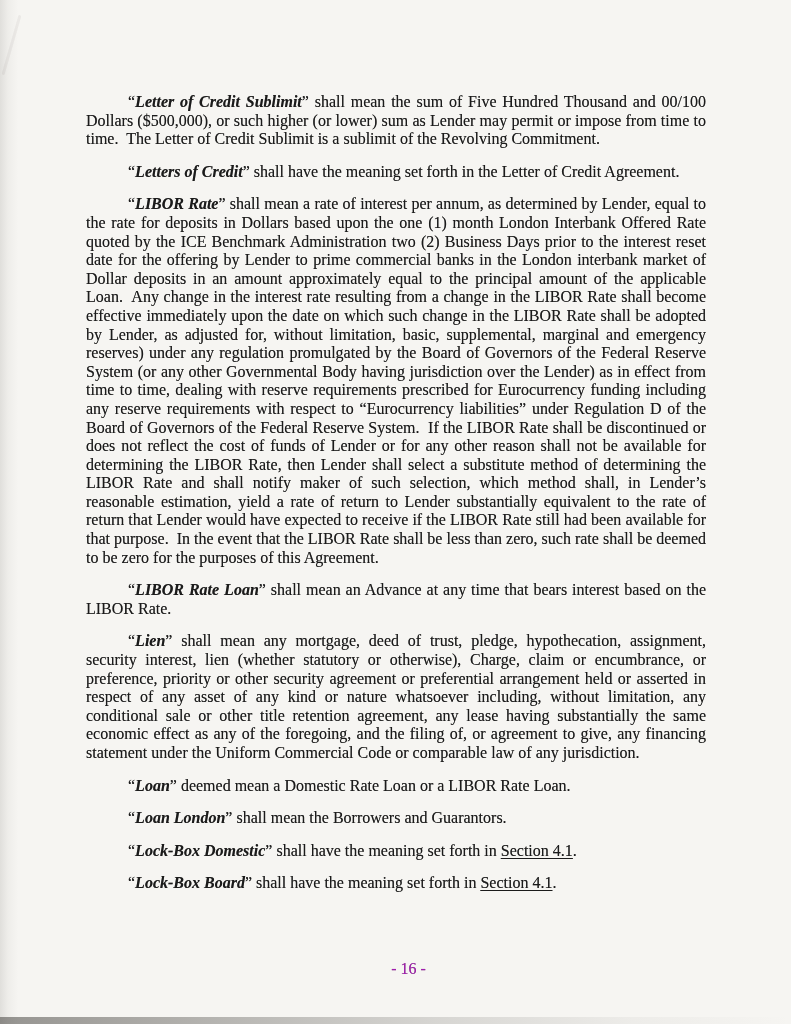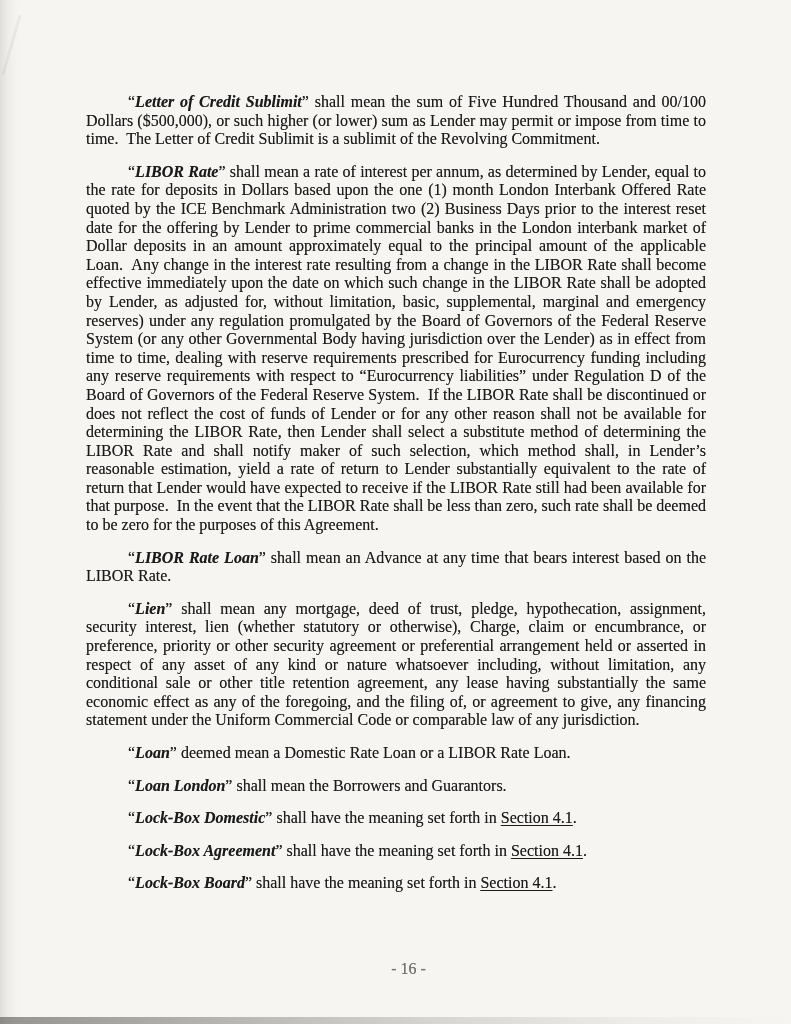--- a/index.html
+++ b/index.html
@@ -49,47 +49,47 @@
     margin: 0 0 14px 0;
     text-indent: 42px;
     white-space: pre-wrap;
   }
   .term { font-weight: bold; font-style: italic; }
   .secref { text-decoration: underline; text-underline-offset: 2px; }
   .footer {
     position: absolute;
     left: 0; right: 0; top: 960px;
     text-align: center;
-    color: #737373;
+    color: #a21caf;
     font-size: 16px;
     text-shadow: 0 0 0.4px rgba(25,25,25,0.5);
     margin-left: 26px;
   }
 </style>
 </head>
 <body>
 
 <div class="page">
   <div class="scan-streak"></div>
 
   <div class="content">
     <p class="para"><span class="q">“</span><span class="term">Letter of Credit Sublimit</span><span class="q">”</span><span> shall mean the sum of Five Hundred Thousand and 00/100 Dollars ($500,000), or such higher (or lower) sum as Lender may permit or impose from time to time.  The Letter of Credit Sublimit is a sublimit of the Revolving Commitment.</span></p>
 
+    <p class="para"><span class="q">“</span><span class="term">Letters of Credit</span><span class="q">”</span><span> shall have the meaning set forth in the Letter of Credit Agreement.</span></p>
 
     <p class="para"><span class="q">“</span><span class="term">LIBOR Rate</span><span class="q">”</span><span> shall mean a rate of interest per annum, as determined by Lender, equal to the rate for deposits in Dollars based upon the one (1) month London Interbank Offered Rate quoted by the ICE Benchmark Administration two (2) Business Days prior to the interest reset date for the offering by Lender to prime commercial banks in the London interbank market of Dollar deposits in an amount approximately equal to the principal amount of the applicable Loan.  Any change in the interest rate resulting from a change in the LIBOR Rate shall become effective immediately upon the date on which such change in the LIBOR Rate shall be adopted by Lender, as adjusted for, without limitation, basic, supplemental, marginal and emergency reserves) under any regulation promulgated by the Board of Governors of the Federal Reserve System (or any other Governmental Body having jurisdiction over the Lender) as in effect from time to time, dealing with reserve requirements prescribed for Eurocurrency funding including any reserve requirements with respect to “Eurocurrency liabilities” under Regulation D of the Board of Governors of the Federal Reserve System.  If the LIBOR Rate shall be discontinued or does not reflect the cost of funds of Lender or for any other reason shall not be available for determining the LIBOR Rate, then Lender shall select a substitute method of determining the LIBOR Rate and shall notify maker of such selection, which method shall, in Lender’s reasonable estimation, yield a rate of return to Lender substantially equivalent to the rate of return that Lender would have expected to receive if the LIBOR Rate still had been available for that purpose.  In the event that the LIBOR Rate shall be less than zero, such rate shall be deemed to be zero for the purposes of this Agreement.</span></p>
 
     <p class="para"><span class="q">“</span><span class="term">LIBOR Rate Loan</span><span class="q">”</span><span> shall mean an Advance at any time that bears interest based on the LIBOR Rate.</span></p>
 
     <p class="para"><span class="q">“</span><span class="term">Lien</span><span class="q">”</span><span> shall mean any mortgage, deed of trust, pledge, hypothecation, assignment, security interest, lien (whether statutory or otherwise), Charge, claim or encumbrance, or preference, priority or other security agreement or preferential arrangement held or asserted in respect of any asset of any kind or nature whatsoever including, without limitation, any conditional sale or other title retention agreement, any lease having substantially the same economic effect as any of the foregoing, and the filing of, or agreement to give, any financing statement under the Uniform Commercial Code or comparable law of any jurisdiction.</span></p>
 
     <p class="para"><span class="q">“</span><span class="term">Loan</span><span class="q">”</span><span> deemed mean a Domestic Rate Loan or a LIBOR Rate Loan.</span></p>
 
     <p class="para"><span class="q">“</span><span class="term">Loan London</span><span class="q">”</span><span> shall mean the Borrowers and Guarantors.</span></p>
 
     <p class="para"><span class="q">“</span><span class="term">Lock-Box Domestic</span><span class="q">”</span><span> shall have the meaning set forth in </span><span class="secref">Section 4.1</span><span>.</span></p>
 
-    <p class="para"><span class="q">“</span><span class="term">Lock-Box Agreement</span><span class="q">”</span><span> shall have the meaning set forth in </span><span class="secref">Section 4.1</span><span>.</span></p>
 
     <p class="para"><span class="q">“</span><span class="term">Lock-Box Board</span><span class="q">”</span><span> shall have the meaning set forth in </span><span class="secref">Section 4.1</span><span>.</span></p>
   </div>
 
   <div class="footer">- 16 -</div>
 </div>
 
 </body></html>

